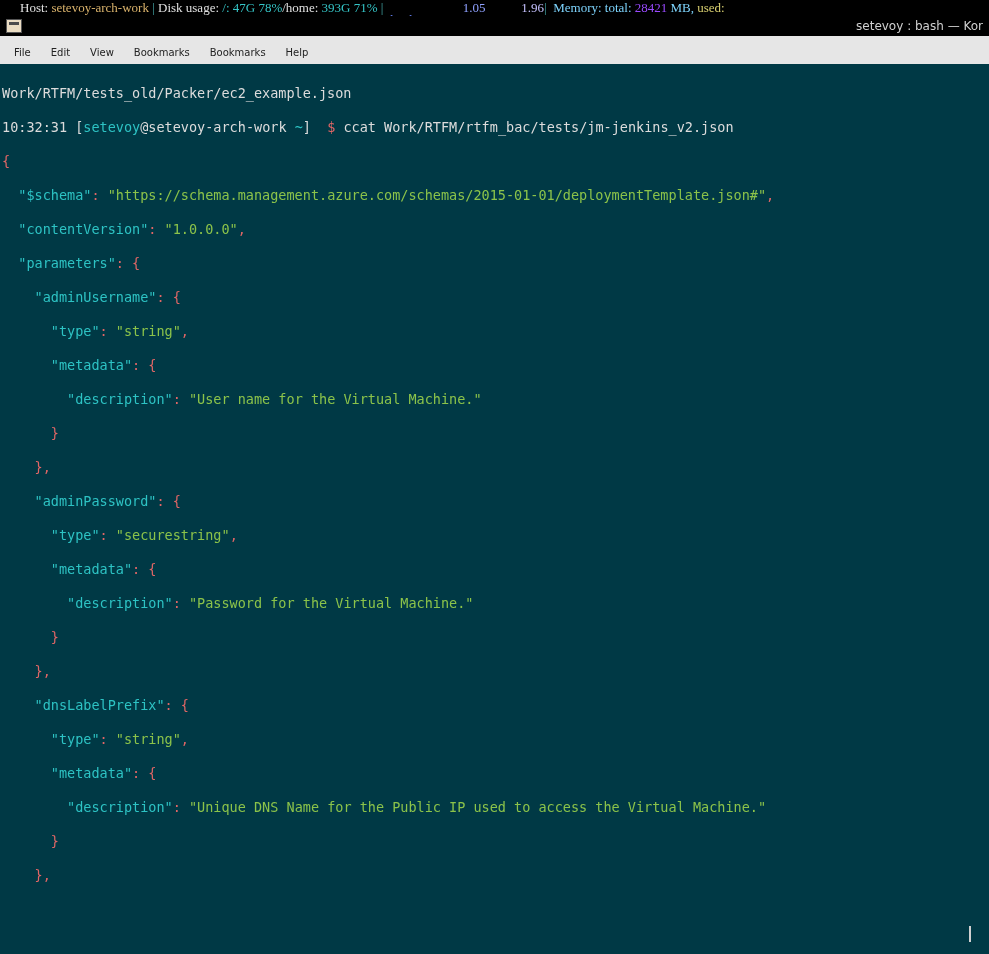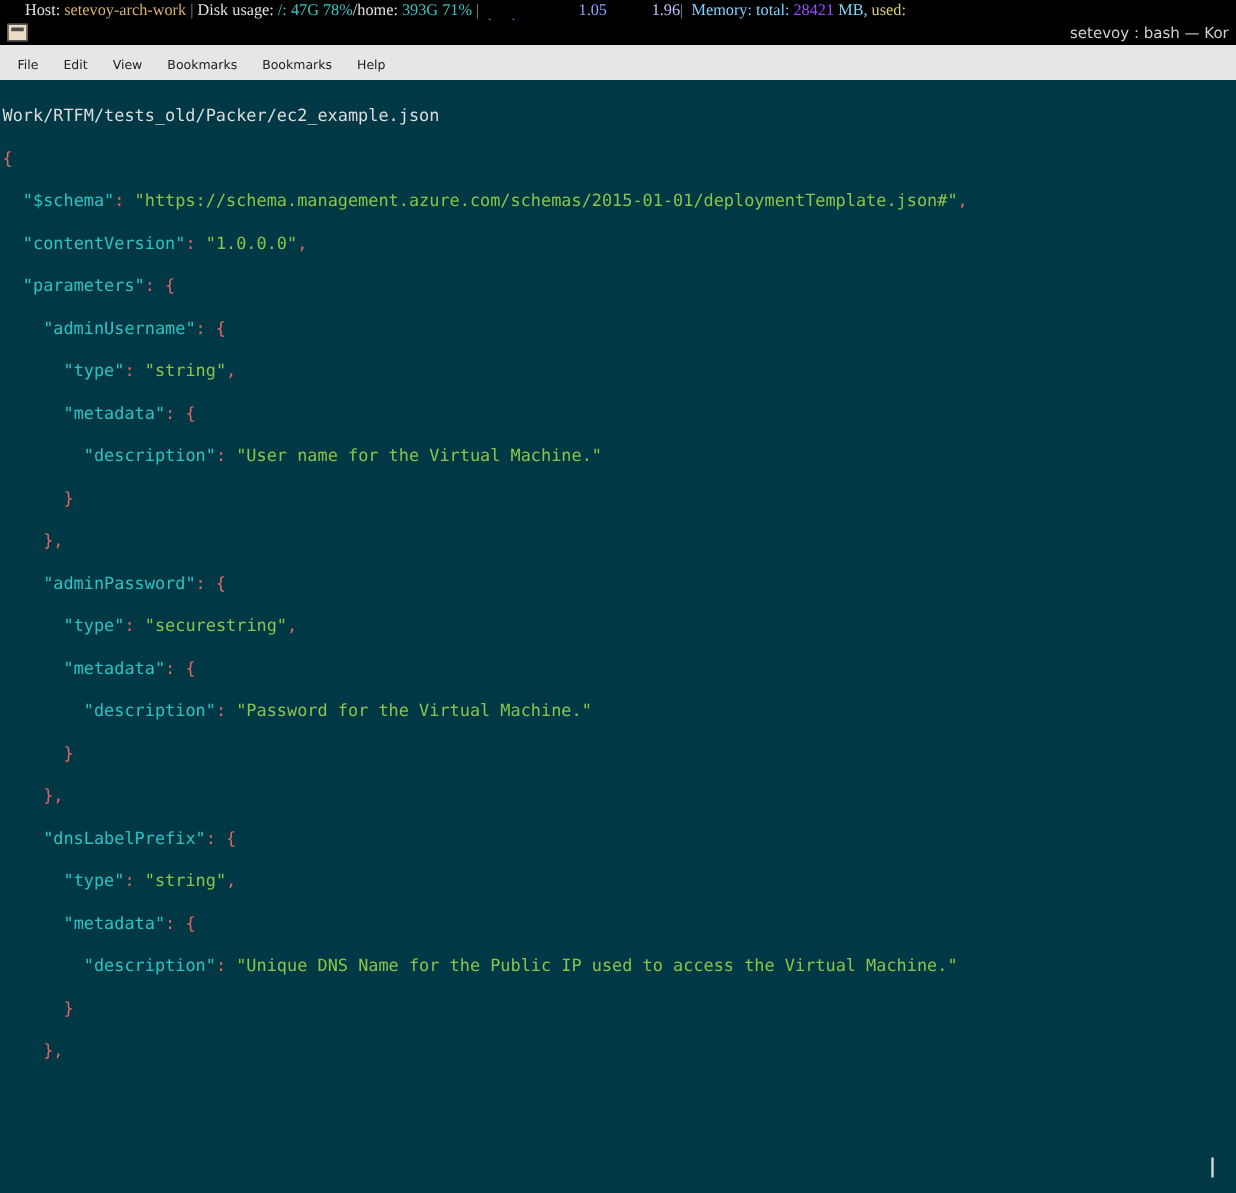--- a/index.html
+++ b/index.html
@@ -76,20 +76,21 @@
   <div class="item">File</div>
   <div class="item">Edit</div>
   <div class="item">View</div>
   <div class="item">Bookmarks</div>
   <div class="item">Bookmarks</div>
   <div class="item">Help</div>
 </div>
 
 <div class="terminal">
 <div class="line"><span class="t-white">Work/RTFM/tests_old/Packer/ec2_example.json</span></div>
+<div class="line"><span class="t-white">10:32:31 </span><span class="t-white">[</span><span class="t-prompt-user">setevoy</span><span class="t-white">@</span><span class="t-prompt-host">setevoy-arch-work </span><span class="t-prompt-tilde">~</span><span class="t-white">]  </span><span class="t-prompt-dollar">$ </span><span class="t-cmd">ccat Work/RTFM/rtfm_bac/tests/jm-jenkins_v2.json</span></div>
 <div class="line"><span class="t-br">{</span></div>
 <div class="line">  <span class="t-key">"$schema"</span><span class="t-br">: </span><span class="t-str">"https://schema.management.azure.com/schemas/2015-01-01/deploymentTemplate.json#"</span><span class="t-br">,</span></div>
 <div class="line">  <span class="t-key">"contentVersion"</span><span class="t-br">: </span><span class="t-str">"1.0.0.0"</span><span class="t-br">,</span></div>
 <div class="line">  <span class="t-key">"parameters"</span><span class="t-br">: {</span></div>
 <div class="line">    <span class="t-key">"adminUsername"</span><span class="t-br">: {</span></div>
 <div class="line">      <span class="t-key">"type"</span><span class="t-br">: </span><span class="t-str">"string"</span><span class="t-br">,</span></div>
 <div class="line">      <span class="t-key">"metadata"</span><span class="t-br">: {</span></div>
 <div class="line">        <span class="t-key">"description"</span><span class="t-br">: </span><span class="t-str">"User name for the Virtual Machine."</span></div>
 <div class="line">      <span class="t-br">}</span></div>
 <div class="line">    <span class="t-br">},</span></div>

